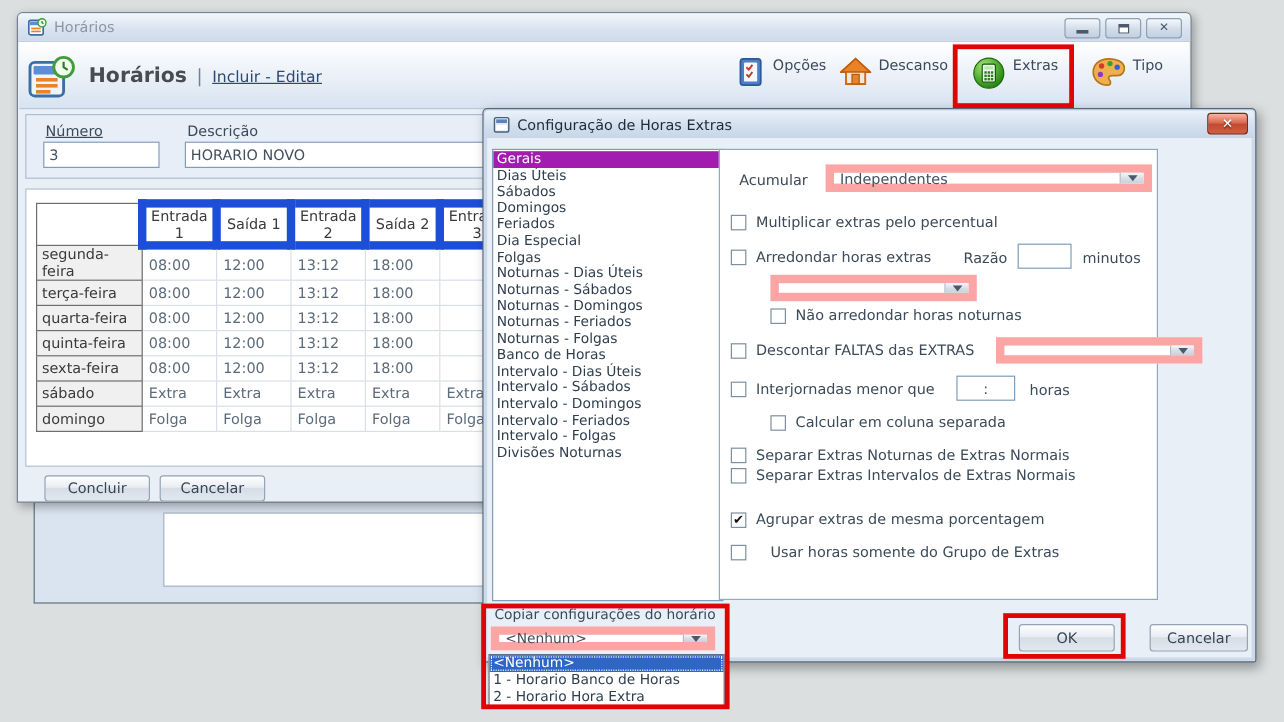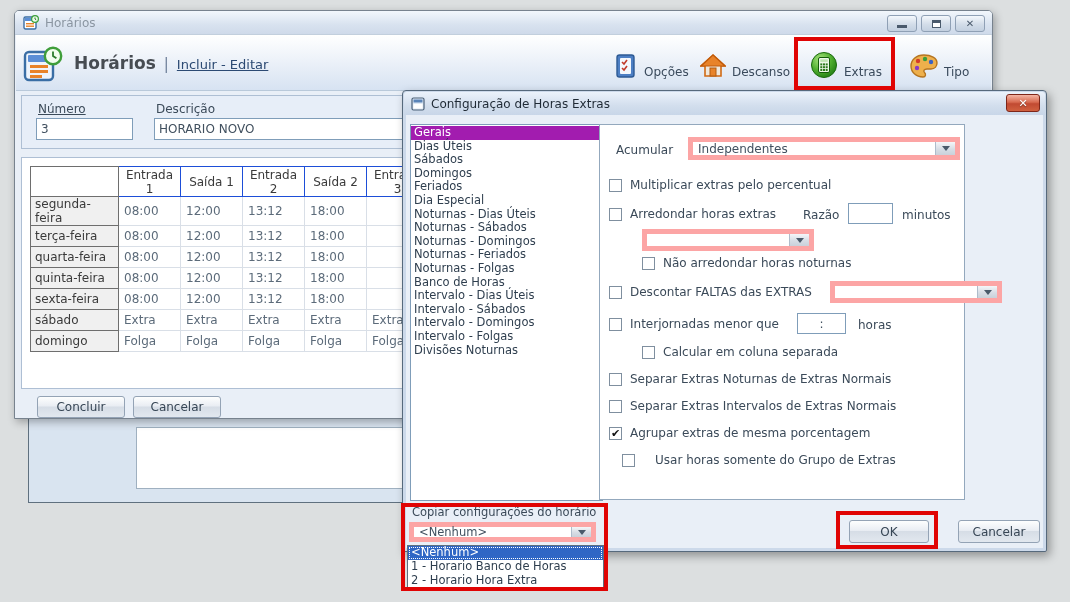--- a/index.html
+++ b/index.html
@@ -55,40 +55,40 @@
     background:linear-gradient(#ffffff,#e7eef7 60%,#d7e3f2);
     border-bottom:1px solid #b9c9da;
   }
   .app-title-row { position:absolute; left:58px; top:18px; display:flex; align-items:baseline; gap:8px; }
   .app-title { font-size:17px; font-weight:bold; color:#474c52; }
   .app-sep { font-size:15px; color:#6f819a; }
   .app-subtitle { font-size:13px; color:#2c4a73;text-decoration:underline; }
 
   .tool {
     position:absolute; top:12px; height:32px;
-    display:flex; align-items:flex-end; gap:6px;
+    display:flex; align-items:flex-start; gap:6px;
     color:#3a4a5c; font-size:12px; cursor:pointer;
   }
 
   
   .gbox {
     position:absolute; border:1px solid #aebfd4; background:#e7eef8;
   }
   .field-label { position:absolute; font-size:12px; color:#3b4a59; }
   .text-input {
     position:absolute; background:#fff; border:1px solid #7f9db9;
     font-size:12px; color:#41505f; padding:2px 4px;
     display:flex; align-items:center;
   }
 
   
   .sched-table { border-collapse:collapse; position:absolute; left:8px; top:8px; background:#fff; }
   .sched-table th, .sched-table td { font-weight:normal; font-size:12px; }
   .sched-table th.col-h {
-    border:1px solid #1d4ed8; background:#fff; color:#3a3a3a;
+    border:7px solid #1d4ed8; background:#fff; color:#3a3a3a;
     width:62px; height:30px; text-align:center; padding:0 2px;
   }
   .sched-table th.corner { border:1px solid #6e6e6e; background:#fff; width:88px; }
   .sched-table td.day {
     border:1px solid #6e6e6e; background:#f0f0f0; color:#3a3a3a;
     text-align:left; padding:0 4px; height:21px;
   }
   .sched-table td.val {
     border:1px solid #d9dfe7; color:#5c6b7a; padding:0 5px; height:21px; text-align:left;
   }
@@ -132,21 +132,21 @@
   .cat-item { padding:0 3px; white-space:nowrap; }
   .cat-item.selected { background:#a21caf; color:#fff; }
 
   .opt-group {
     position:absolute; left:196px; top:33px; width:366px; height:376px;
     background:#fff; border:1px solid #93a8bd;
   }
   .lbl { position:absolute; font-size:12px; color:#3b4a59; white-space:nowrap; }
 
   .combo {
-    position:absolute; background:#fff; border:5px solid #fca5a5;
+    position:absolute; background:#fff; border:7px solid #fca5a5;
     display:flex; align-items:center; cursor:default;
   }
   .combo .combo-val {
     flex:1; font-size:12px; color:#41505f; padding:0 5px;
     white-space:nowrap; overflow:hidden;
   }
   .combo .arrow-btn {
     width:20px; align-self:stretch; border-left:1px solid #aebccb;
     background:linear-gradient(#f4f6f9,#d7dde5 55%,#c9d1da);
     display:flex; align-items:center; justify-content:center;
@@ -409,29 +409,31 @@
     <span>✕</span>
   </div>
 
   <div class="cat-list">
     <div class="cat-item selected">Gerais</div>
     <div class="cat-item">Dias Úteis</div>
     <div class="cat-item">Sábados</div>
     <div class="cat-item">Domingos</div>
     <div class="cat-item">Feriados</div>
     <div class="cat-item">Dia Especial</div>
+    <div class="cat-item">Folgas</div>
     <div class="cat-item">Noturnas - Dias Úteis</div>
     <div class="cat-item">Noturnas - Sábados</div>
     <div class="cat-item">Noturnas - Domingos</div>
     <div class="cat-item">Noturnas - Feriados</div>
     <div class="cat-item">Noturnas - Folgas</div>
     <div class="cat-item">Banco de Horas</div>
     <div class="cat-item">Intervalo - Dias Úteis</div>
     <div class="cat-item">Intervalo - Sábados</div>
     <div class="cat-item">Intervalo - Domingos</div>
+    <div class="cat-item">Intervalo - Feriados</div>
     <div class="cat-item">Intervalo - Folgas</div>
     <div class="cat-item">Divisões Noturnas</div>
   </div>
 
   <div class="opt-group">
     <span class="lbl" style="left:16px; top:18px;">Acumular</span>
     <div class="combo" style="left:88px; top:12px; width:272px; height:23px;">
       <span class="combo-val">Independentes</span>
       <span class="arrow-btn"></span>
     </div>
@@ -482,33 +484,33 @@
     <div class="cbrow" style="left:42px; top:220px;">
       <span class="cbx"></span>
       <span class="cb-label">Calcular em coluna separada</span>
     </div>
 
     <div class="cbrow" style="left:9px; top:247px;">
       <span class="cbx"></span>
       <span class="cb-label">Separar Extras Noturnas de Extras Normais</span>
     </div>
 
-    <div class="cbrow" style="left:9px; top:274px;">
+    <div class="cbrow" style="left:9px; top:264px;">
       <span class="cbx"></span>
       <span class="cb-label">Separar Extras Intervalos de Extras Normais</span>
     </div>
 
     <div class="cbrow" style="left:9px; top:301px;">
       <span class="cbx">
           <span>✔</span>
         </span>
       <span class="cb-label">Agrupar extras de mesma porcentagem</span>
     </div>
 
-    <div class="cbrow" style="left:22px; top:328px;gap:20px;">
+    <div class="cbrow" style="left:9px; top:328px;gap:20px;">
       <span class="cbx"></span>
       <span class="cb-label">Usar horas somente do Grupo de Extras</span>
     </div>
   </div>
 
   <span class="copy-label">Copiar configurações do horário</span>
   <div class="combo" style="left:6px; top:431px; width:187px; height:20px;">
     <span class="combo-val" style="font-size:11.5px;">&lt;Nenhum&gt;</span>
     <span class="arrow-btn"></span>
   </div>

